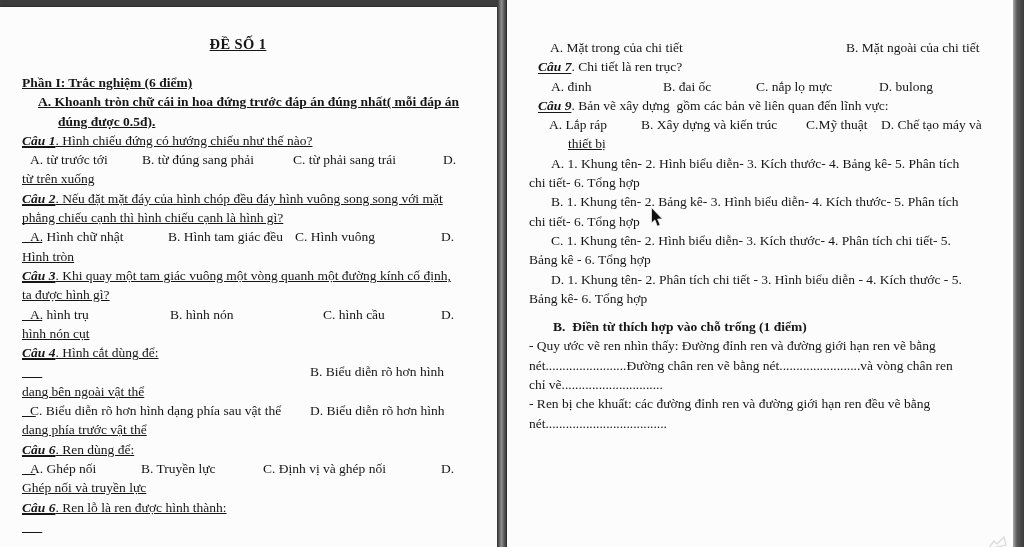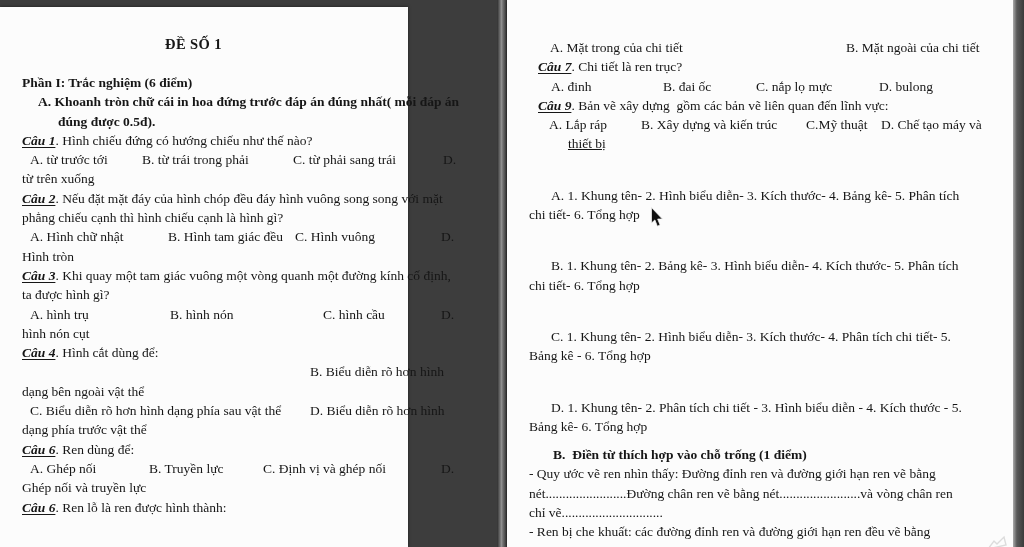--- a/index.html
+++ b/index.html
@@ -6,41 +6,41 @@
   #screen{
     position:relative;width:1024px;height:547px;overflow:hidden;
     background:#3d3d3d;
     font-family:"Liberation Serif", serif;
   }
   .page{
     position:absolute;background:#fcfcfc;color:#161616;
     font-size:13.5px;line-height:19.3px;
     box-shadow:0 0 3px rgba(0,0,0,.55);
   }
-  #page-left{left:0;top:7px;width:408px;height:540px;padding:0 25px 0 22px;box-sizing:border-box;}
+  #page-left{left:0;top:7px;width:497px;height:540px;padding:0 25px 0 22px;box-sizing:border-box;text-decoration:underline;}
   #page-right{left:507px;top:0;width:507px;height:547px;padding:38px 20px 0 22px;box-sizing:border-box;}
   #divider{
     position:absolute;left:497px;top:0;width:10px;height:547px;
     background:linear-gradient(90deg,#2e2e2e 0%,#8f8f8f 45%,#6f6f6f 60%,#333 100%);
   }
   #right-band{
     position:absolute;left:1013px;top:0;width:11px;height:547px;
     background:linear-gradient(90deg,#ababab 0%,#5a5a5a 35%,#3a3a3a 100%);
   }
   .ln{position:relative;height:19.3px;white-space:pre;overflow:visible;}
   .opt{position:absolute;top:0;white-space:pre;}
   .qlab{font-weight:bold;font-style:italic;text-decoration:underline;text-underline-offset:2px;}
   .b{font-weight:bold;}
   .title{
     text-align:center;font-weight:bold;font-size:14.5px;letter-spacing:.4px;
     margin-top:27px;margin-bottom:19px;height:20px;line-height:20px;padding-right:18px;
   }
   .p9{padding-left:9px;}
   .p16{padding-left:16px;}
-  .p22{padding-left:22px;margin-top:32px;}
+  .p22{padding-left:22px;}
   .p24{padding-left:24px;}
   .p36{padding-left:36px;}
   .p39{padding-left:39px;text-decoration:underline;}
   .gap{height:9px;}
   #cursor{position:absolute;left:650px;top:207px;width:14px;height:21px;}
   #ghost-cursor{position:absolute;left:984px;top:531px;width:26px;height:20px;opacity:.55;}
 </style>
 </head>
 <body>
 
@@ -49,21 +49,21 @@
   <div class="page" id="page-left">
     <div class="title">ĐỀ SỐ 1</div>
 
     <div class="ln b">Phần I: Trắc nghiệm (6 điểm)</div>
     <div class="ln b p16">A. Khoanh tròn chữ cái in hoa đứng trước đáp án đúng nhất( mỗi đáp án</div>
     <div class="ln b p36">đúng được 0.5đ).</div>
 
     <div class="ln"><span class="qlab">Câu 1</span><span>. Hình chiếu đứng có hướng chiếu như thế nào?</span></div>
     <div class="ln">
       <span class="opt" style="left:8px">A. từ trước tới</span>
-      <span class="opt" style="left:120px">B. từ trái trong phải</span>
+      <span class="opt" style="left:120px">B. từ đúng sang phải</span>
       <span class="opt" style="left:271px">C. từ phải sang trái</span>
       <span class="opt" style="left:421px">D.</span>
     </div>
     <div class="ln">từ trên xuống</div>
 
     <div class="ln"><span class="qlab">Câu 2</span><span>. Nếu đặt mặt đáy của hình chóp đều đáy hình vuông song song với mặt</span></div>
     <div class="ln">phẳng chiếu cạnh thì hình chiếu cạnh là hình gì?</div>
     <div class="ln">
       <span class="opt" style="left:8px">A. Hình chữ nhật</span>
       <span class="opt" style="left:146px">B. Hình tam giác đều</span>
@@ -89,21 +89,21 @@
     <div class="ln">dạng bên ngoài vật thể</div>
     <div class="ln">
       <span class="opt" style="left:8px">C. Biểu diễn rõ hơn hình dạng phía sau vật thể</span>
       <span class="opt" style="left:288px">D. Biểu diễn rõ hơn hình</span>
     </div>
     <div class="ln">dạng phía trước vật thể</div>
 
     <div class="ln"><span class="qlab">Câu 6</span><span>. Ren dùng để:</span></div>
     <div class="ln">
       <span class="opt" style="left:8px">A. Ghép nối</span>
-      <span class="opt" style="left:127px">B. Truyền lực</span>
+      <span class="opt" style="left:119px">B. Truyền lực</span>
       <span class="opt" style="left:241px">C. Định vị và ghép nối</span>
       <span class="opt" style="left:419px">D.</span>
     </div>
     <div class="ln">Ghép nối và truyền lực</div>
 
     <div class="ln"><span class="qlab">Câu 6</span><span>. Ren lỗ là ren được hình thành:</span></div>
   </div>
 
   <div id="divider"></div>
 

